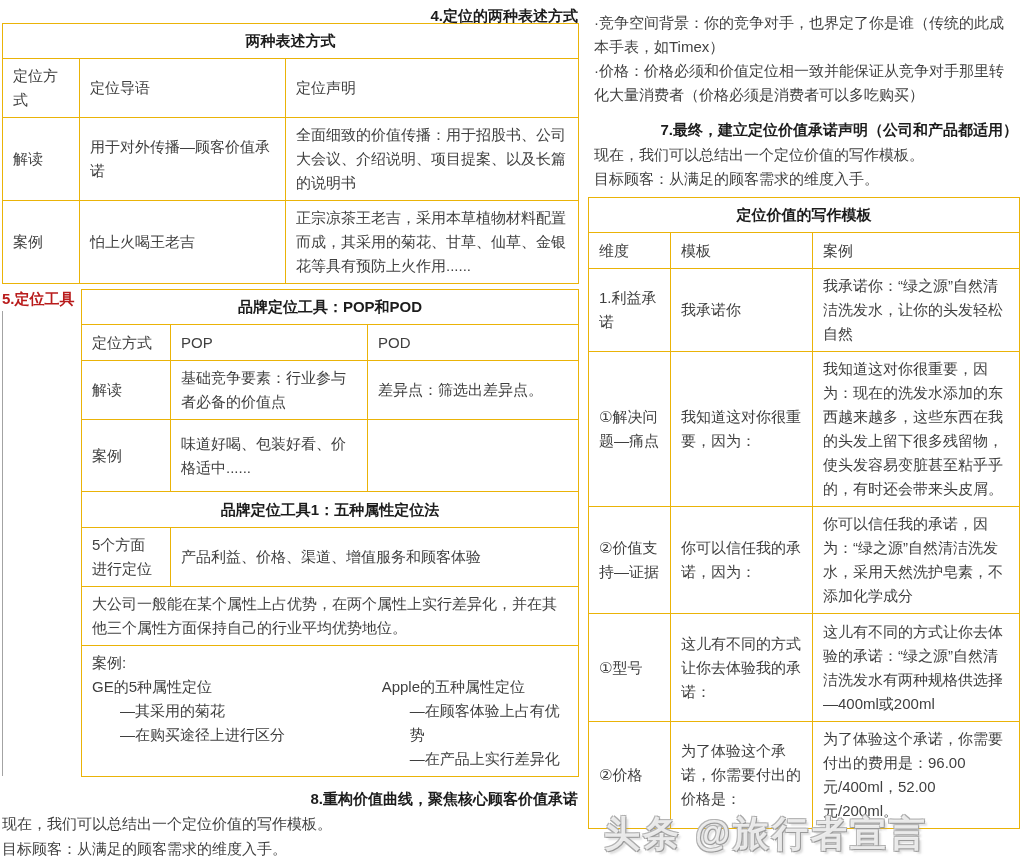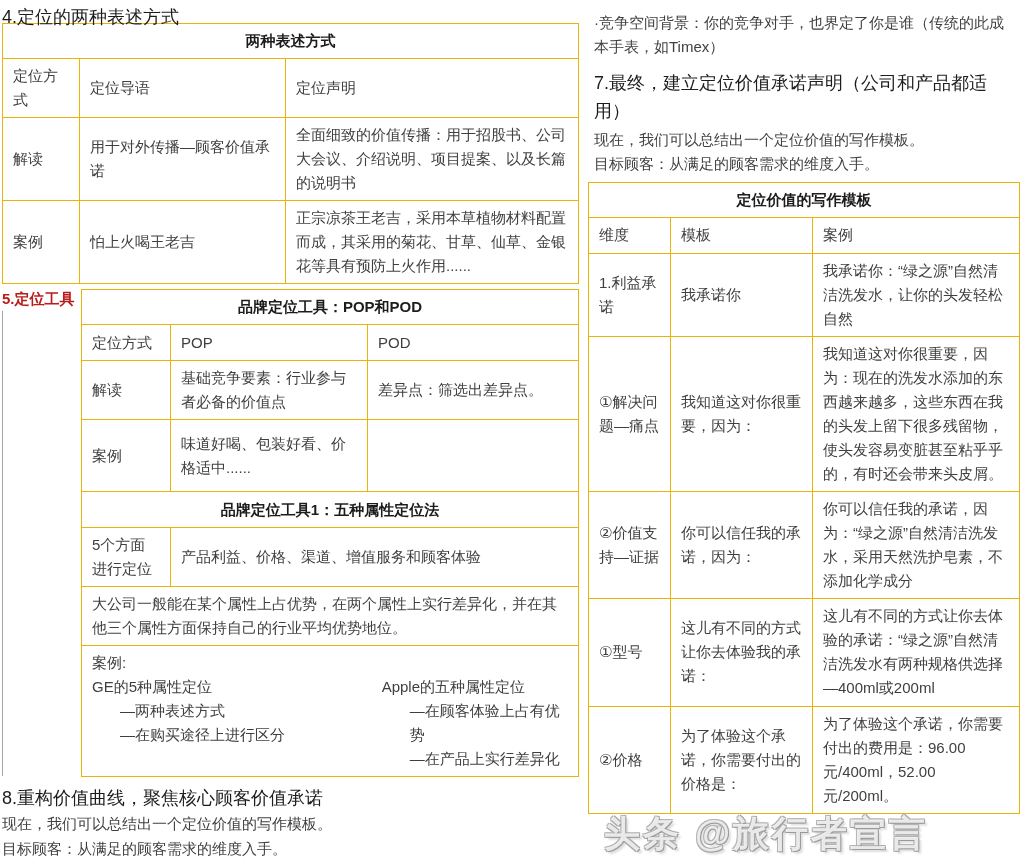--- a/index.html
+++ b/index.html
@@ -6,21 +6,21 @@
   html,body { background:#fff; }
   .page {
     position:relative; width:1021px; height:857px; overflow:hidden;
     background:#fff; color:#3f3f3f;
     font-family:"Liberation Sans","DejaVu Sans",sans-serif;
     font-size:15px; line-height:1.55;
   }
   .col-left  { position:absolute; left:2px;   top:0; width:576px; }
   .col-right { position:absolute; left:594px; top:0; width:424px; }
 
-  .h-bold { font-weight:normal; color:#1c1c1c; font-size:18px; }
+  .h-bold { font-weight:bold; color:#1c1c1c; font-size:15px;text-align:right; }
 
   table { border-collapse:collapse; table-layout:fixed; }
   td {
     border:1px solid #eab308; vertical-align:middle;
     padding:5px 10px; color:#3f3f3f; font-size:15px; line-height:24px;
     overflow:hidden;
   }
   td.tbl-title { font-weight:bold; color:#1c1c1c; text-align:center; }
 
   
@@ -130,21 +130,21 @@
         </tr>
         <tr style="height:56px">
           <td colspan="3">大公司一般能在某个属性上占优势，在两个属性上实行差异化，并在其他三个属性方面保持自己的行业平均优势地位。</td>
         </tr>
         <tr style="height:94px">
           <td colspan="3">
             <div class="case-cols">
               <div class="case-left">
                 <div>案例:</div>
                 <div>GE的5种属性定位</div>
-                <div class="indent">—两种表述方式</div>
+                <div class="indent">—其采用的菊花</div>
                 <div class="indent">—在购买途径上进行区分</div>
               </div>
               <div class="case-right">
                 <div>Apple的五种属性定位</div>
                 <div class="indent">—在顾客体验上占有优势</div>
                 <div class="indent">—在产品上实行差异化</div>
               </div>
             </div>
           </td>
         </tr>
@@ -156,20 +156,21 @@
       <div class="line h-bold">8.重构价值曲线，聚焦核心顾客价值承诺</div>
       <div class="line">现在，我们可以总结出一个定位价值的写作模板。</div>
       <div class="line">目标顾客：从满足的顾客需求的维度入手。</div>
 
     </div>
   </div>
 
   <div class="col-right">
 
     <div class="rp" style="padding-top:11px">·竞争空间背景：你的竞争对手，也界定了你是谁（传统的此成本手表，如Timex）</div>
+    <div class="rp">·价格：价格必须和价值定位相一致并能保证从竞争对手那里转化大量消费者（价格必须是消费者可以多吃购买）</div>
 
     <div class="heading7 h-bold">7.最终，建立定位价值承诺声明（公司和产品都适用）</div>
     <div class="rp">现在，我们可以总结出一个定位价值的写作模板。</div>
     <div class="rp">目标顾客：从满足的顾客需求的维度入手。</div>
 
     <table class="t3">
       <colgroup>
           <col class="c0">
           <col class="c1">
           <col class="c2">

